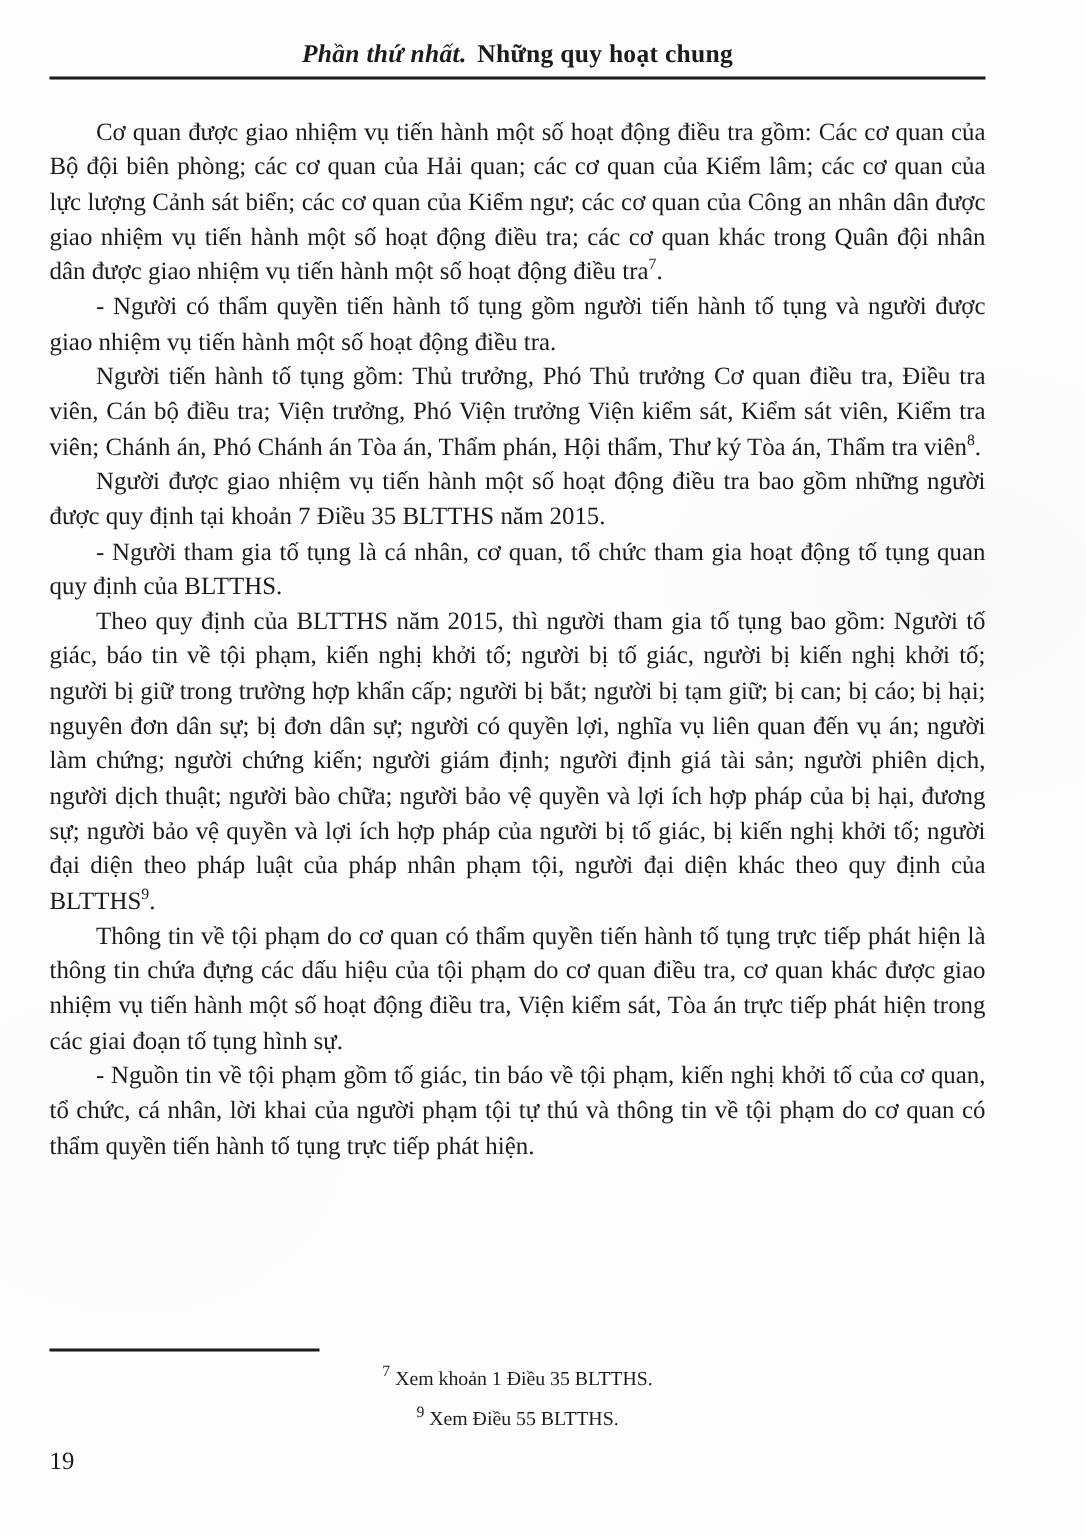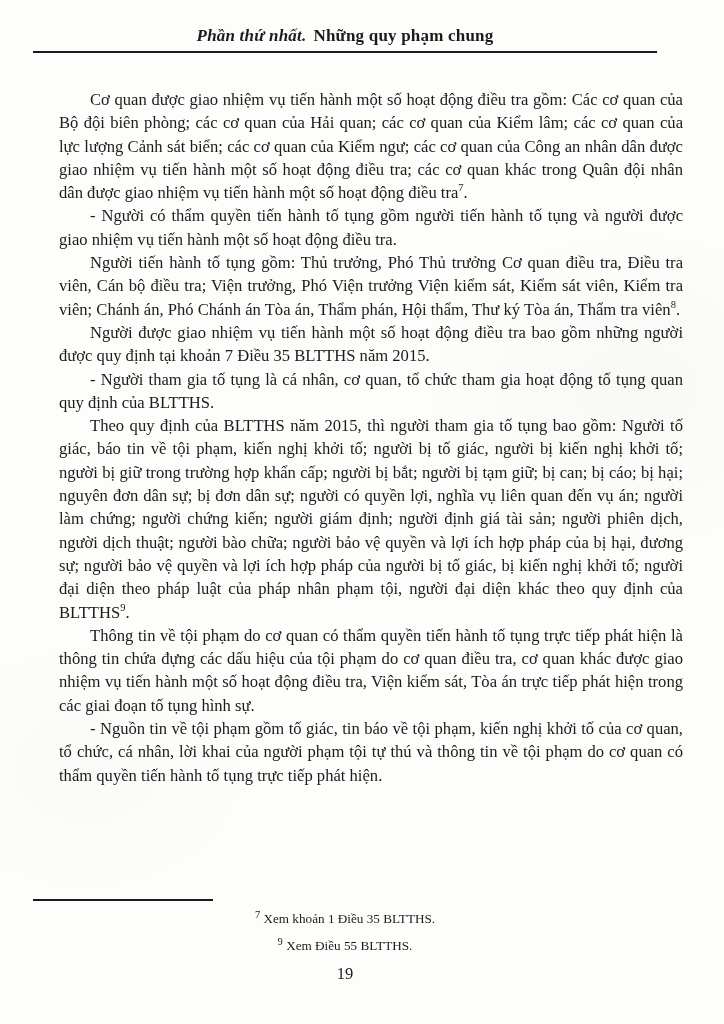--- a/index.html
+++ b/index.html
@@ -35,27 +35,26 @@
     white-space: nowrap;
   }
   .head-part { font-style: italic; margin-right: 7px; text-align: right; }
   .head-rule {
     margin-top: 5px;
     height: 0;
     border-bottom: 2px solid var(--ink);
   }
   .body-text {
     position: absolute;
-    top: 88px;
+    top: 76px;
     left: 33px;
     width: 624px;
     font-size: 16.6px;
     line-height: 23.3px;
     text-align: justify;
-    margin-left: 26px;
   }
   .body-text p {
     margin: 0;
     padding: 0;
     text-indent: 31px;
   }
   .body-text sup, .footnotes sup {
     font-size: 10.5px;
     line-height: 0;
     vertical-align: super;
@@ -73,32 +72,31 @@
     height: 0;
     border-top: 2px solid var(--ink);
     margin-bottom: 6px;
   }
   .fn { margin: 10px; text-align: center; }
   .page-number {
     position: absolute;
     top: 964px;
     left: 33px;
     width: 624px;
-    text-align: center;
     font-size: 16.5px;
   }
 </style>
 </head>
 <body>
 
 <div class="page">
 
   <header class="running-head">
     <div class="head-text">
-      <span class="head-part">Phần thứ nhất.</span><span class="head-title">Những quy phạm chung</span>
+      <span class="head-part">Phần thứ nhất.</span><span class="head-title">Những quy hoạt chung</span>
     </div>
     <div class="head-rule"></div>
   </header>
 
   <main class="body-text" id="paragraphs">
       <p>Cơ quan được giao nhiệm vụ tiến hành một số hoạt động điều tra gồm: Các cơ quan của Bộ đội biên phòng; các cơ quan của Hải quan; các cơ quan của Kiểm lâm; các cơ quan của lực lượng Cảnh sát biển; các cơ quan của Kiểm ngư; các cơ quan của Công an nhân dân được giao nhiệm vụ tiến hành một số hoạt động điều tra; các cơ quan khác trong Quân đội nhân dân được giao nhiệm vụ tiến hành một số hoạt động điều tra<sup>7</sup>.</p>
       <p>- Người có thẩm quyền tiến hành tố tụng gồm người tiến hành tố tụng và người được giao nhiệm vụ tiến hành một số hoạt động điều tra.</p>
       <p>Người tiến hành tố tụng gồm: Thủ trưởng, Phó Thủ trưởng Cơ quan điều tra, Điều tra viên, Cán bộ điều tra; Viện trưởng, Phó Viện trưởng Viện kiểm sát, Kiểm sát viên, Kiểm tra viên; Chánh án, Phó Chánh án Tòa án, Thẩm phán, Hội thẩm, Thư ký Tòa án, Thẩm tra viên<sup>8</sup>.</p>
       <p>Người được giao nhiệm vụ tiến hành một số hoạt động điều tra bao gồm những người được quy định tại khoản 7 Điều 35 BLTTHS năm 2015.</p>
       <p>- Người tham gia tố tụng là cá nhân, cơ quan, tổ chức tham gia hoạt động tố tụng quan quy định của BLTTHS.</p>

